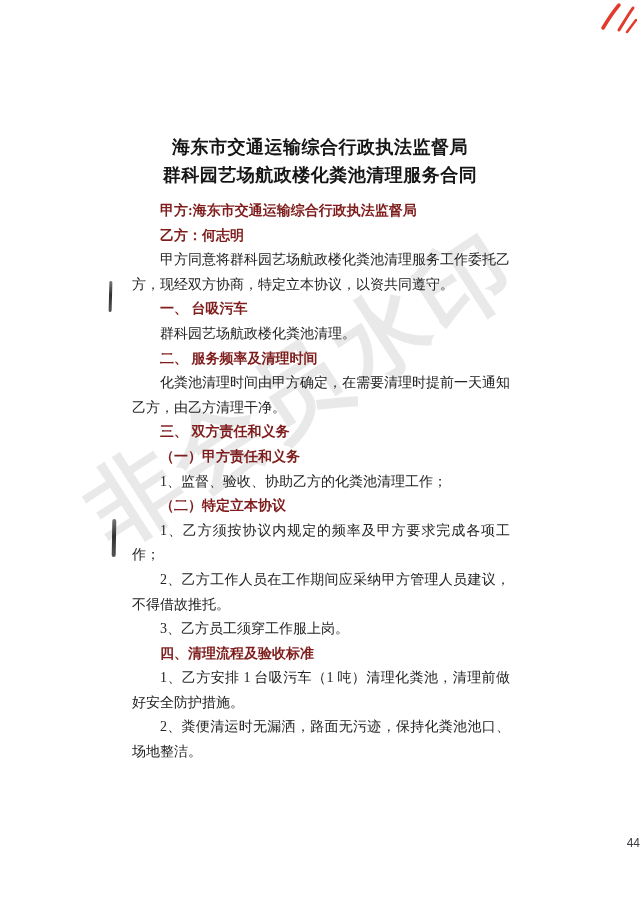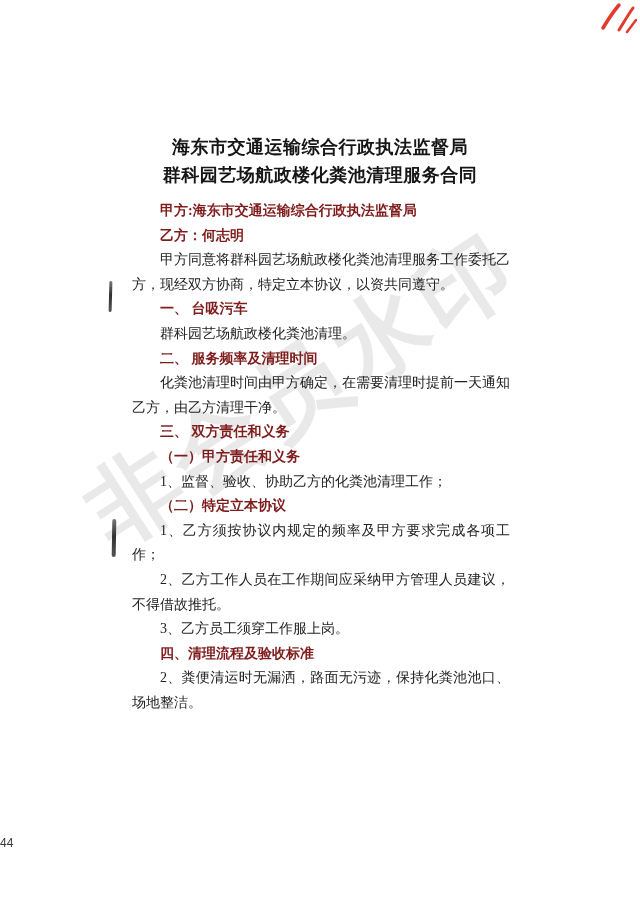--- a/index.html
+++ b/index.html
@@ -54,21 +54,21 @@
     color:#222222;
   }
   .body p{
     margin:0;
     text-indent:2em;
   }
   .body p.bold{font-weight:bold;color:#7f1d1d;}
   .page-number{
     position:absolute;
     left:0;top:836px;width:640px;
-    text-align:left;
+    text-align:right;
     font-size:12px;
     color:#3a3a44;
     font-family:"Liberation Sans","DejaVu Sans",sans-serif;
   }
 </style>
 </head>
 <body>
 
 <div class="page">
 
@@ -101,18 +101,19 @@
 
     <p class="bold">三、 双方责任和义务</p>
     <p class="bold">（一）甲方责任和义务</p>
     <p>1、监督、验收、协助乙方的化粪池清理工作；</p>
     <p class="bold">（二）特定立本协议</p>
     <p>1、乙方须按协议内规定的频率及甲方要求完成各项工作；</p>
     <p>2、乙方工作人员在工作期间应采纳甲方管理人员建议，不得借故推托。</p>
     <p>3、乙方员工须穿工作服上岗。</p>
 
     <p class="bold">四、清理流程及验收标准</p>
+    <p>1、乙方安排 1 台吸污车（1 吨）清理化粪池，清理前做好安全防护措施。</p>
     <p>2、粪便清运时无漏洒，路面无污迹，保持化粪池池口、场地整洁。</p>
   </div>
 
   <div class="page-number">44</div>
 
 </div>
 
 </body></html>

